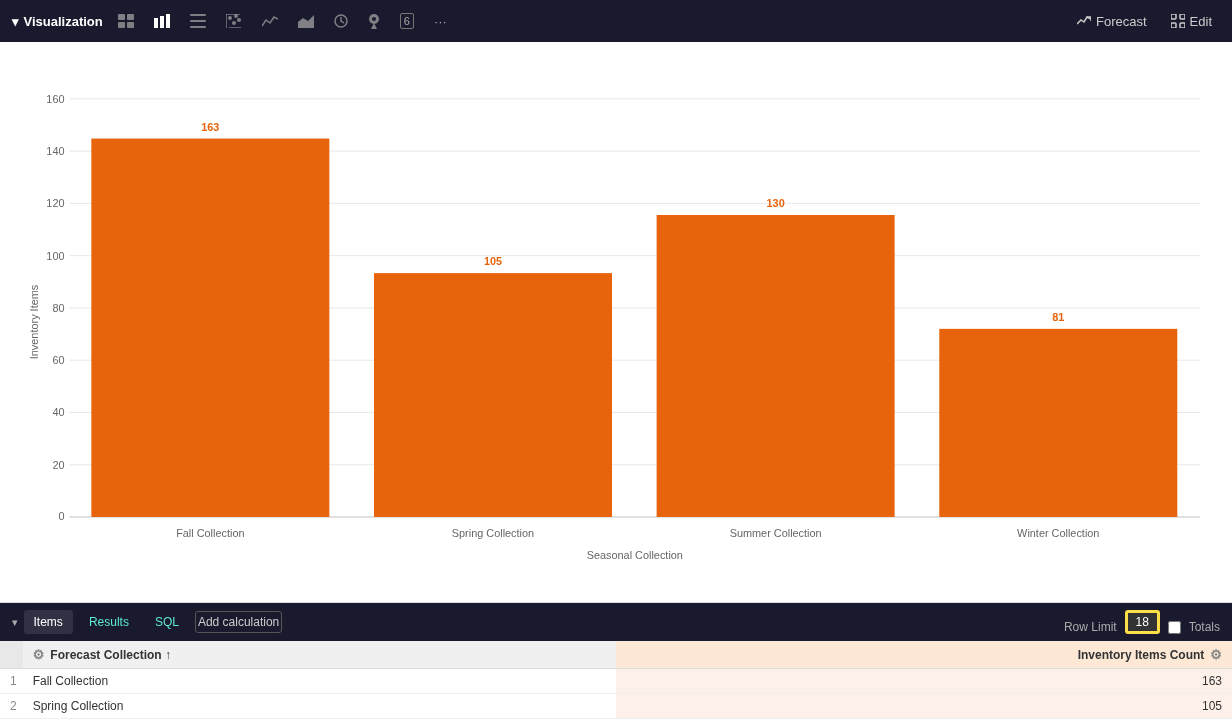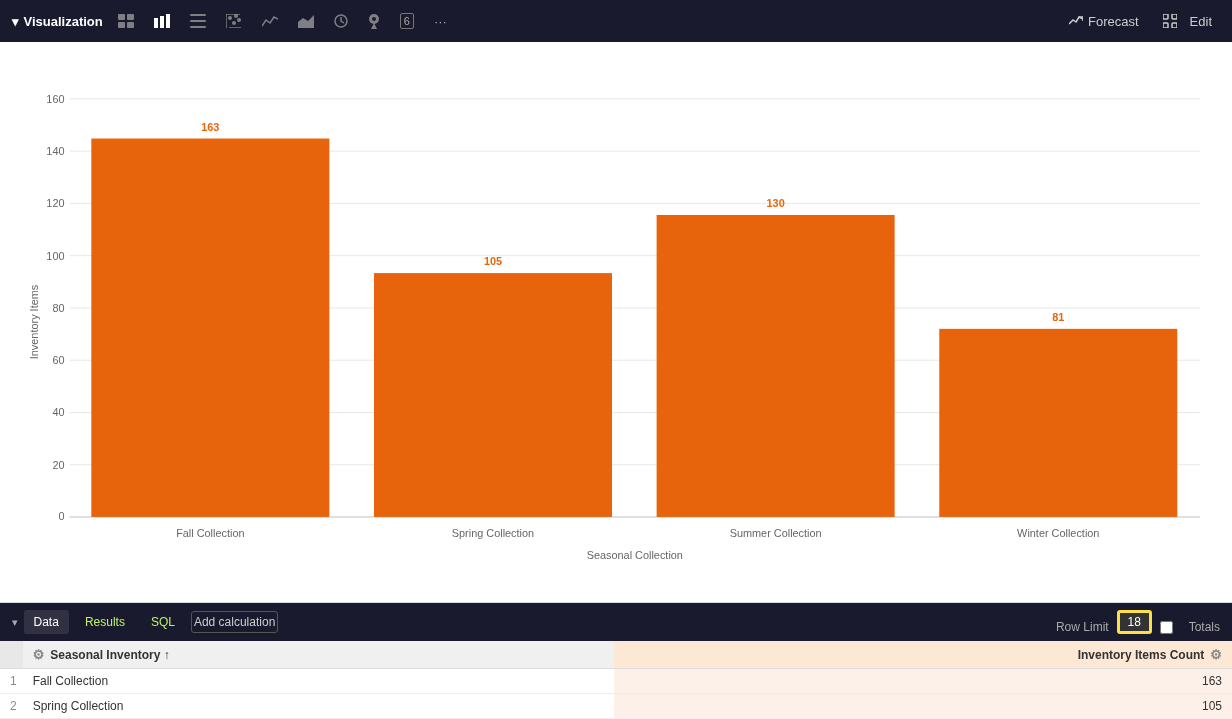--- a/index.html
+++ b/index.html
@@ -59,21 +59,21 @@
       border-radius: 3px;
     }
     .edit-btn {
       background: none;
       border: none;
       color: #ccc;
       cursor: pointer;
       font-size: 13px;
       display: flex;
       align-items: center;
-      gap: 13px;
+      gap: 5px;
       padding: 4px 8px;
       border-radius: 3px;
     }
 
     
     .chart-area {
       padding: 10px 20px 10px 10px;
       background: #fff;
       height: 560px;
       position: relative;
@@ -99,21 +99,21 @@
     }
     .bottom-toolbar-left {
       display: flex;
       align-items: center;
       gap: 6px;
       flex: 1;
     }
     .tab-btn {
       background: none;
       border: none;
-      color: #bef264;
+      color: #5eead4;
       cursor: pointer;
       padding: 5px 10px;
       border-radius: 3px;
       font-size: 12px;
     }
     .tab-btn.active { color: #fff; background: rgba(255,255,255,0.1); }
     .add-calc-btn {
       background: none;
       border: 1px solid #555;
       color: #ccc;
@@ -135,21 +135,21 @@
       border: 3px solid #fde047;
       color: #fff;
       padding: 2px 4px;
       border-radius: 3px;
       font-size: 12px;
       text-align: center;
     }
     .totals-label {
       display: flex;
       align-items: center;
-      gap: 16px;
+      gap: 8px;
       color: #aaa;
       font-size: 12px;
     }
     .totals-checkbox {
       width: 13px;
       height: 13px;
     }
 
     
     .data-table {
@@ -367,21 +367,21 @@
 
     <text x="630" y="484" text-anchor="middle" class="axis-title">Seasonal Collection</text>
   </svg>
 </div>
 
 <div class="bottom-panel">
 
   <div class="bottom-toolbar">
     <div class="bottom-toolbar-left">
       <span style="color:#aaa; font-size:11px;">▾</span>
-      <button class="tab-btn active">Data</button>
+      <button class="tab-btn active">Items</button>
       <button class="tab-btn">Results</button>
       <button class="tab-btn">SQL</button>
       <button class="add-calc-btn">Add calculation</button>
     </div>
     <div class="bottom-toolbar-right">
       <span>Row Limit</span>
       <input class="row-limit-input" type="text" value="18" style="">
       <label class="totals-label">
         <input type="checkbox" class="totals-checkbox" style="">
         <span>Totals</span>
@@ -389,21 +389,21 @@
     </div>
   </div>
 
   <table class="data-table">
     <thead>
       <tr>
         <th style="width:20px; background:#e8e8e8;"></th>
         <th>
           <div class="col-header-with-gear">
             <span class="gear-icon">⚙</span>
-            <span>Seasonal Inventory ↑</span>
+            <span>Forecast Collection ↑</span>
           </div>
         </th>
         <th class="right" style="background:#fde8d5;">
           <div class="col-header-with-gear" style="justify-content:flex-end;">
             <span>Inventory Items Count</span>
             <span class="gear-icon">⚙</span>
           </div>
         </th>
       </tr>
     </thead>

